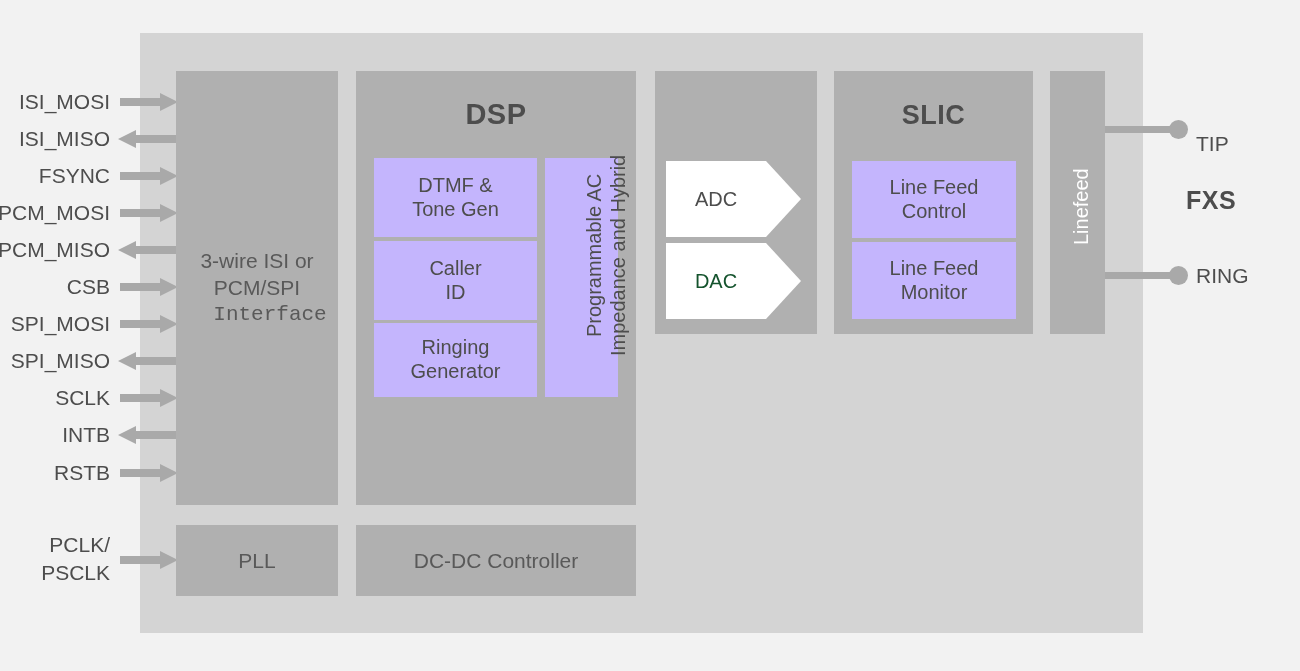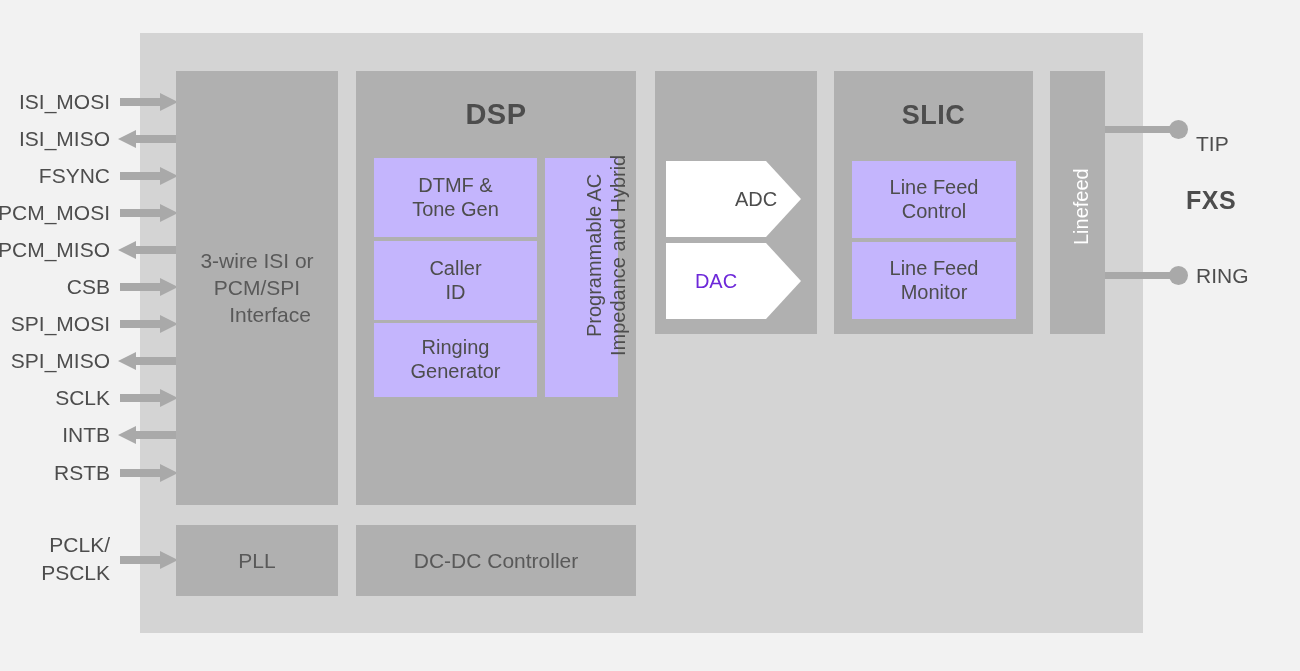--- a/index.html
+++ b/index.html
@@ -197,21 +197,21 @@
   <div class="sig-label" style="left:-20px; top:561px; width:130px;">PSCLK</div>
   <div class="arrow" style="left:120px; top:550px; width:58px;">
     <svg width="58" height="20" viewBox="0 0 58 20">
         <polygon points="0,6 40,6 40,1 58,10 40,19 40,14 0,14" fill="#a9a9a9"></polygon>
       </svg>
   </div>
 
   <div class="blk" style="left:176px; top:71px; width:162px; height:434px;"></div>
   <div class="grey-label" style="left:176px; top:248px; width:162px; height:26px; font-size:21px;">3-wire ISI or</div>
   <div class="grey-label" style="left:176px; top:275px; width:162px; height:26px; font-size:21px;">PCM/SPI</div>
-  <div class="grey-label" style="left:176px; top:302px; width:188px; height:26px; font-size:21px;">Interface</div>
+  <div class="grey-label" style="left:176px; top:302px; width:188px; height:26px; font-size:21px;font-family:Liberation Mono, monospace;">Interface</div>
 
   <div class="blk" style="left:356px; top:71px; width:280px; height:434px;"></div>
   <div class="blk-title" style="left:356px; top:98px; width:280px; font-size:29px;">DSP</div>
 
   <div class="subbox" style="left:374px; top:158px; width:163px; height:79px; font-size:20px;">
     <div>
       <div>DTMF &amp;</div>
       <div>Tone Gen</div>
     </div>
   </div>
@@ -237,28 +237,28 @@
     </div>
   </div>
 
 
   <div class="blk" style="left:655px; top:71px; width:162px; height:263px;"></div>
 
   <div style="position:absolute; left:666px; top:161px; width:135px; height:76px;">
     <svg width="135" height="76" viewBox="0 0 135 76" style="display:block;">
       <polygon points="0,0 100,0 135,38 100,76 0,76" fill="#ffffff"></polygon>
     </svg>
-    <div style="position:absolute; left:0; top:0; width:100px; height:76px; display:flex; align-items:center; justify-content:center; font-size:20px; color:#4d4d4d;padding-left:40px;">ADC</div>
+    <div style="position:absolute; left:0; top:0; width:100px; height:76px; display:flex; align-items:center; justify-content:center; font-size:20px; color:#4d4d4d;">ADC</div>
   </div>
 
   <div style="position:absolute; left:666px; top:243px; width:135px; height:76px;">
     <svg width="135" height="76" viewBox="0 0 135 76" style="display:block;">
       <polygon points="0,0 100,0 135,38 100,76 0,76" fill="#ffffff"></polygon>
     </svg>
-    <div style="position:absolute; left:0; top:0; width:100px; height:76px; display:flex; align-items:center; justify-content:center; font-size:20px; color:#6d28d9;">DAC</div>
+    <div style="position:absolute; left:0; top:0; width:100px; height:76px; display:flex; align-items:center; justify-content:center; font-size:20px; color:#14532d;">DAC</div>
   </div>
 
   <div class="blk" style="left:834px; top:71px; width:199px; height:263px;"></div>
   <div class="blk-title" style="left:834px; top:100px; width:199px; font-size:27px;">SLIC</div>
 
   <div class="subbox" style="left:852px; top:161px; width:164px; height:77px; font-size:20px;">
     <div>
       <div>Line Feed</div>
       <div>Control</div>
     </div>

